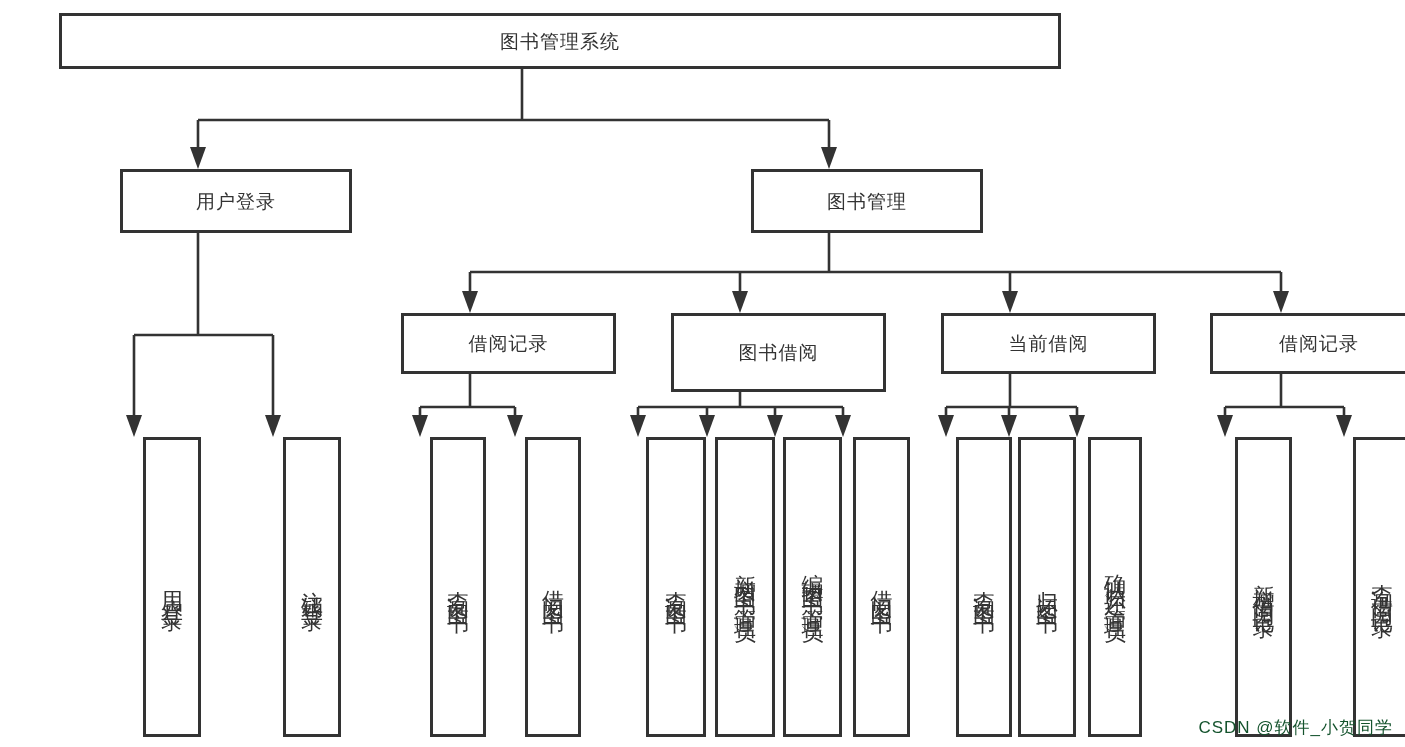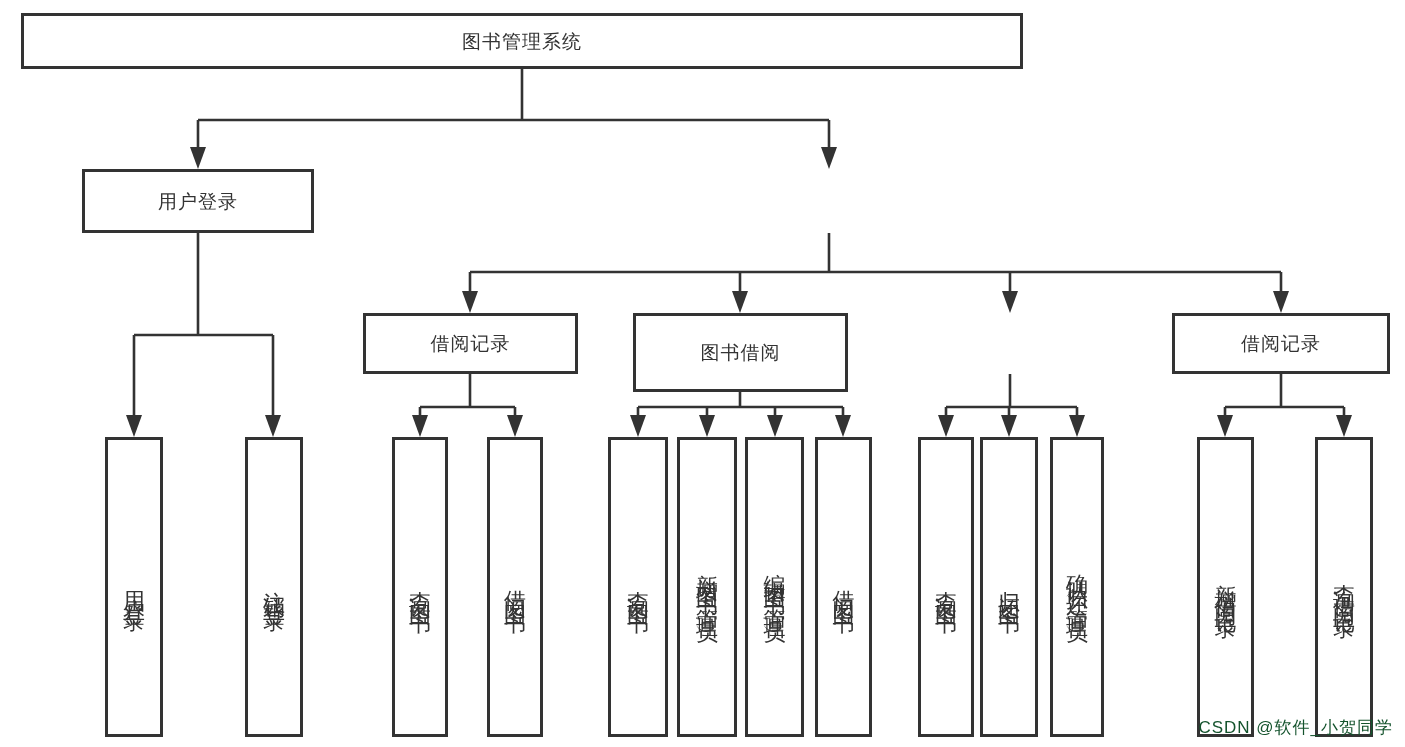--- a/index.html
+++ b/index.html
@@ -20,20 +20,21 @@
   .node {
     position: absolute;
     box-sizing: border-box;
     background: #ffffff;
     border: 3px solid #333333;
     color: #333333;
     display: flex;
     align-items: center;
     justify-content: center;
     text-align: right;
+    margin-left: 38px;
   }
   .h-node {
     font-size: 19px;
     letter-spacing: 1px;
     line-height: 1;
     white-space: nowrap;
   }
   .v-node span {
     writing-mode: vertical-rl;
     text-orientation: mixed;
@@ -94,23 +95,25 @@
       <polygon points="1001,415 1017,415 1009,437"></polygon>
       <polygon points="1069,415 1085,415 1077,437"></polygon>
       <polygon points="1217,415 1233,415 1225,437"></polygon>
       <polygon points="1336,415 1352,415 1344,437"></polygon>
     </g>
   </svg>
 
   <div class="node h-node" style="left:21px; top:13px; width:1002px; height:56px;">图书管理系统</div>
 
   <div class="node h-node" style="left:82px; top:169px; width:232px; height:64px;">用户登录</div>
+  <div class="node h-node" style="left:713px; top:169px; width:232px; height:64px;">图书管理</div>
 
   <div class="node h-node" style="left:363px; top:313px; width:215px; height:61px;">借阅记录</div>
   <div class="node h-node" style="left:633px; top:313px; width:215px; height:79px;">图书借阅</div>
+  <div class="node h-node" style="left:903px; top:313px; width:215px; height:61px;">当前借阅</div>
   <div class="node h-node" style="left:1172px; top:313px; width:218px; height:61px;">借阅记录</div>
 
   <div class="node v-node" style="left:105px; top:437px; width:58px; height:300px;">
     <span>用户登录</span>
   </div>
   <div class="node v-node" style="left:245px; top:437px; width:58px; height:300px;">
     <span>注销登录</span>
   </div>
 
   <div class="node v-node" style="left:392px; top:437px; width:56px; height:300px;">

